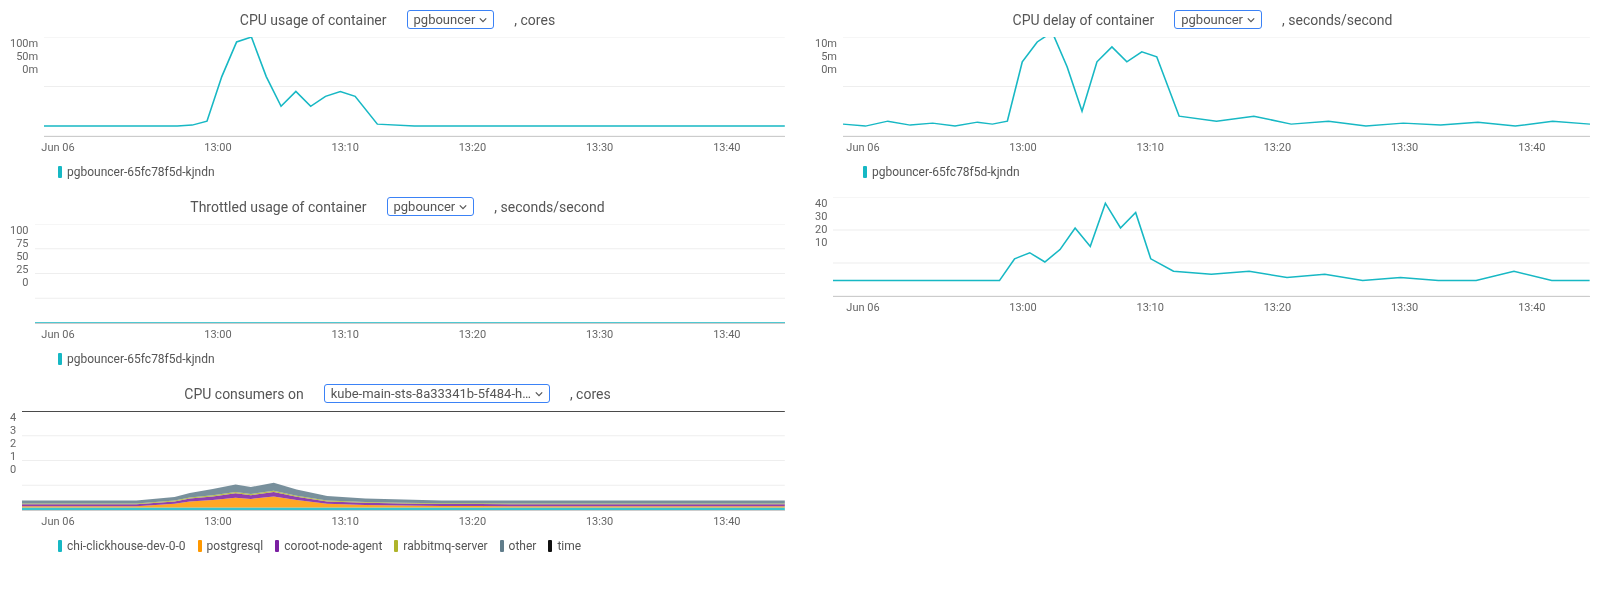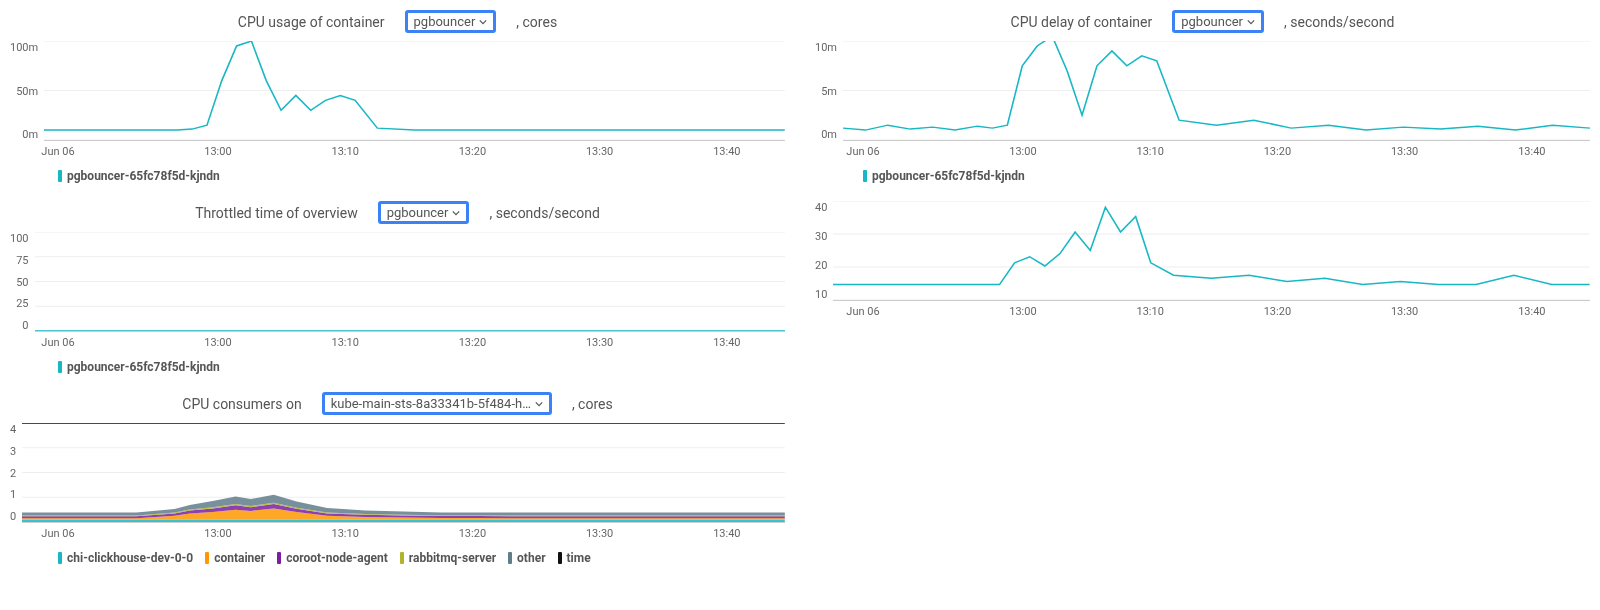--- a/index.html
+++ b/index.html
@@ -1,29 +1,29 @@
 <!DOCTYPE html>
 <html><head>
 <meta charset="utf-8">
 <style>
 * { box-sizing: border-box; margin: 0; padding: 0; }
 body { font-family: Roboto, -apple-system, BlinkMacSystemFont, "Segoe UI", Helvetica, Arial, sans-serif; background: #fff; padding: 10px; font-size: 13px; color: #444; }
 .grid { display: grid; grid-template-columns: 1fr 1fr; gap: 18px 30px; }
 .panel { display: flex; flex-direction: column; }
 .panel-title { text-align: center; font-size: 14px; color: #555; margin-bottom: 8px; display: flex; justify-content: center; align-items: center; gap: 20px; flex-wrap: wrap; }
-.dropdown { display: inline-flex; align-items: center; border: 3px solid #3b82f6; border-radius: 3px; padding: 1px 6px; background: #fff; font-size: 13px; gap: 4px; cursor: pointer; }
+.dropdown { display: inline-flex; align-items: center; border: 1px solid #3b82f6; border-radius: 3px; padding: 1px 6px; background: #fff; font-size: 13px; gap: 4px; cursor: pointer; }
 .dropdown svg { width: 8px; height: 8px; }
 .chart-wrap { display: flex; height: 100px; }
-.yaxis { display: flex; flex-direction: column; justify-content: space-between; align-items: flex-end; padding-right: 6px; font-size: 11px; color: #666; }
+.yaxis { display: flex; flex-direction: column; justify-content: flex-start; align-items: flex-end; padding-right: 6px; font-size: 11px; color: #666; }
 .plot { flex: 1; position: relative; border-bottom: 1px solid #ccc; }
 .plot svg { position: absolute; inset: 0; width: 100%; height: 100%; }
 .xaxis { display: flex; margin-top: 4px; font-size: 11px; color: #666; }
 .xaxis .spacer { width: 48px; }
 .xaxis .ticks { flex: 1; display: flex; justify-content: space-between; }
-.legend { display: flex; flex-wrap: wrap; gap: 12px; margin-top: 10px; padding-left: 48px; font-size: 12px; color: #555; font-weight: bold; }
+.legend { display: flex; flex-wrap: wrap; gap: 12px; margin-top: 10px; padding-left: 48px; font-size: 12px; color: #555; }
 .legend-item { display: flex; align-items: center; gap: 5px; }
 .swatch { width: 4px; height: 12px; border-radius: 1px; }
 .gridline { stroke: #eee; stroke-width: 1; }
 .series { fill: none; stroke-width: 1.5; }
 </style>
 </head>
 <body>
 
 <div class="grid">
 
@@ -112,21 +112,21 @@
     <div class="legend">
         <div class="legend-item">
           <span class="swatch" style="background:#17b8c4"></span>
           <span>pgbouncer-65fc78f5d-kjndn</span>
         </div>
       </div>
   </div>
 
   <div class="panel">
     <div class="panel-title">
-      <span>Throttled time of overview</span>
+      <span>Throttled usage of container</span>
       <span class="dropdown">
         <span>pgbouncer</span>
         <svg viewBox="0 0 10 10">
             <path d="M1 3 L5 7 L9 3" fill="none" stroke="#555" stroke-width="1.5"></path>
           </svg>
       </span>
       <span>, seconds/second</span>
     </div>
     <div class="chart-wrap">
       <div class="yaxis">
@@ -243,21 +243,21 @@
           <span style="position:absolute;left:92.00%;transform:translateX(-50%);white-space:nowrap">13:40</span>
         </div>
     </div>
     <div class="legend">
         <div class="legend-item">
           <span class="swatch" style="background:#17b8c4"></span>
           <span>chi-clickhouse-dev-0-0</span>
         </div>
         <div class="legend-item">
           <span class="swatch" style="background:#ff9800"></span>
-          <span>container</span>
+          <span>postgresql</span>
         </div>
         <div class="legend-item">
           <span class="swatch" style="background:#7b1fa2"></span>
           <span>coroot-node-agent</span>
         </div>
         <div class="legend-item">
           <span class="swatch" style="background:#afb42b"></span>
           <span>rabbitmq-server</span>
         </div>
         <div class="legend-item">

